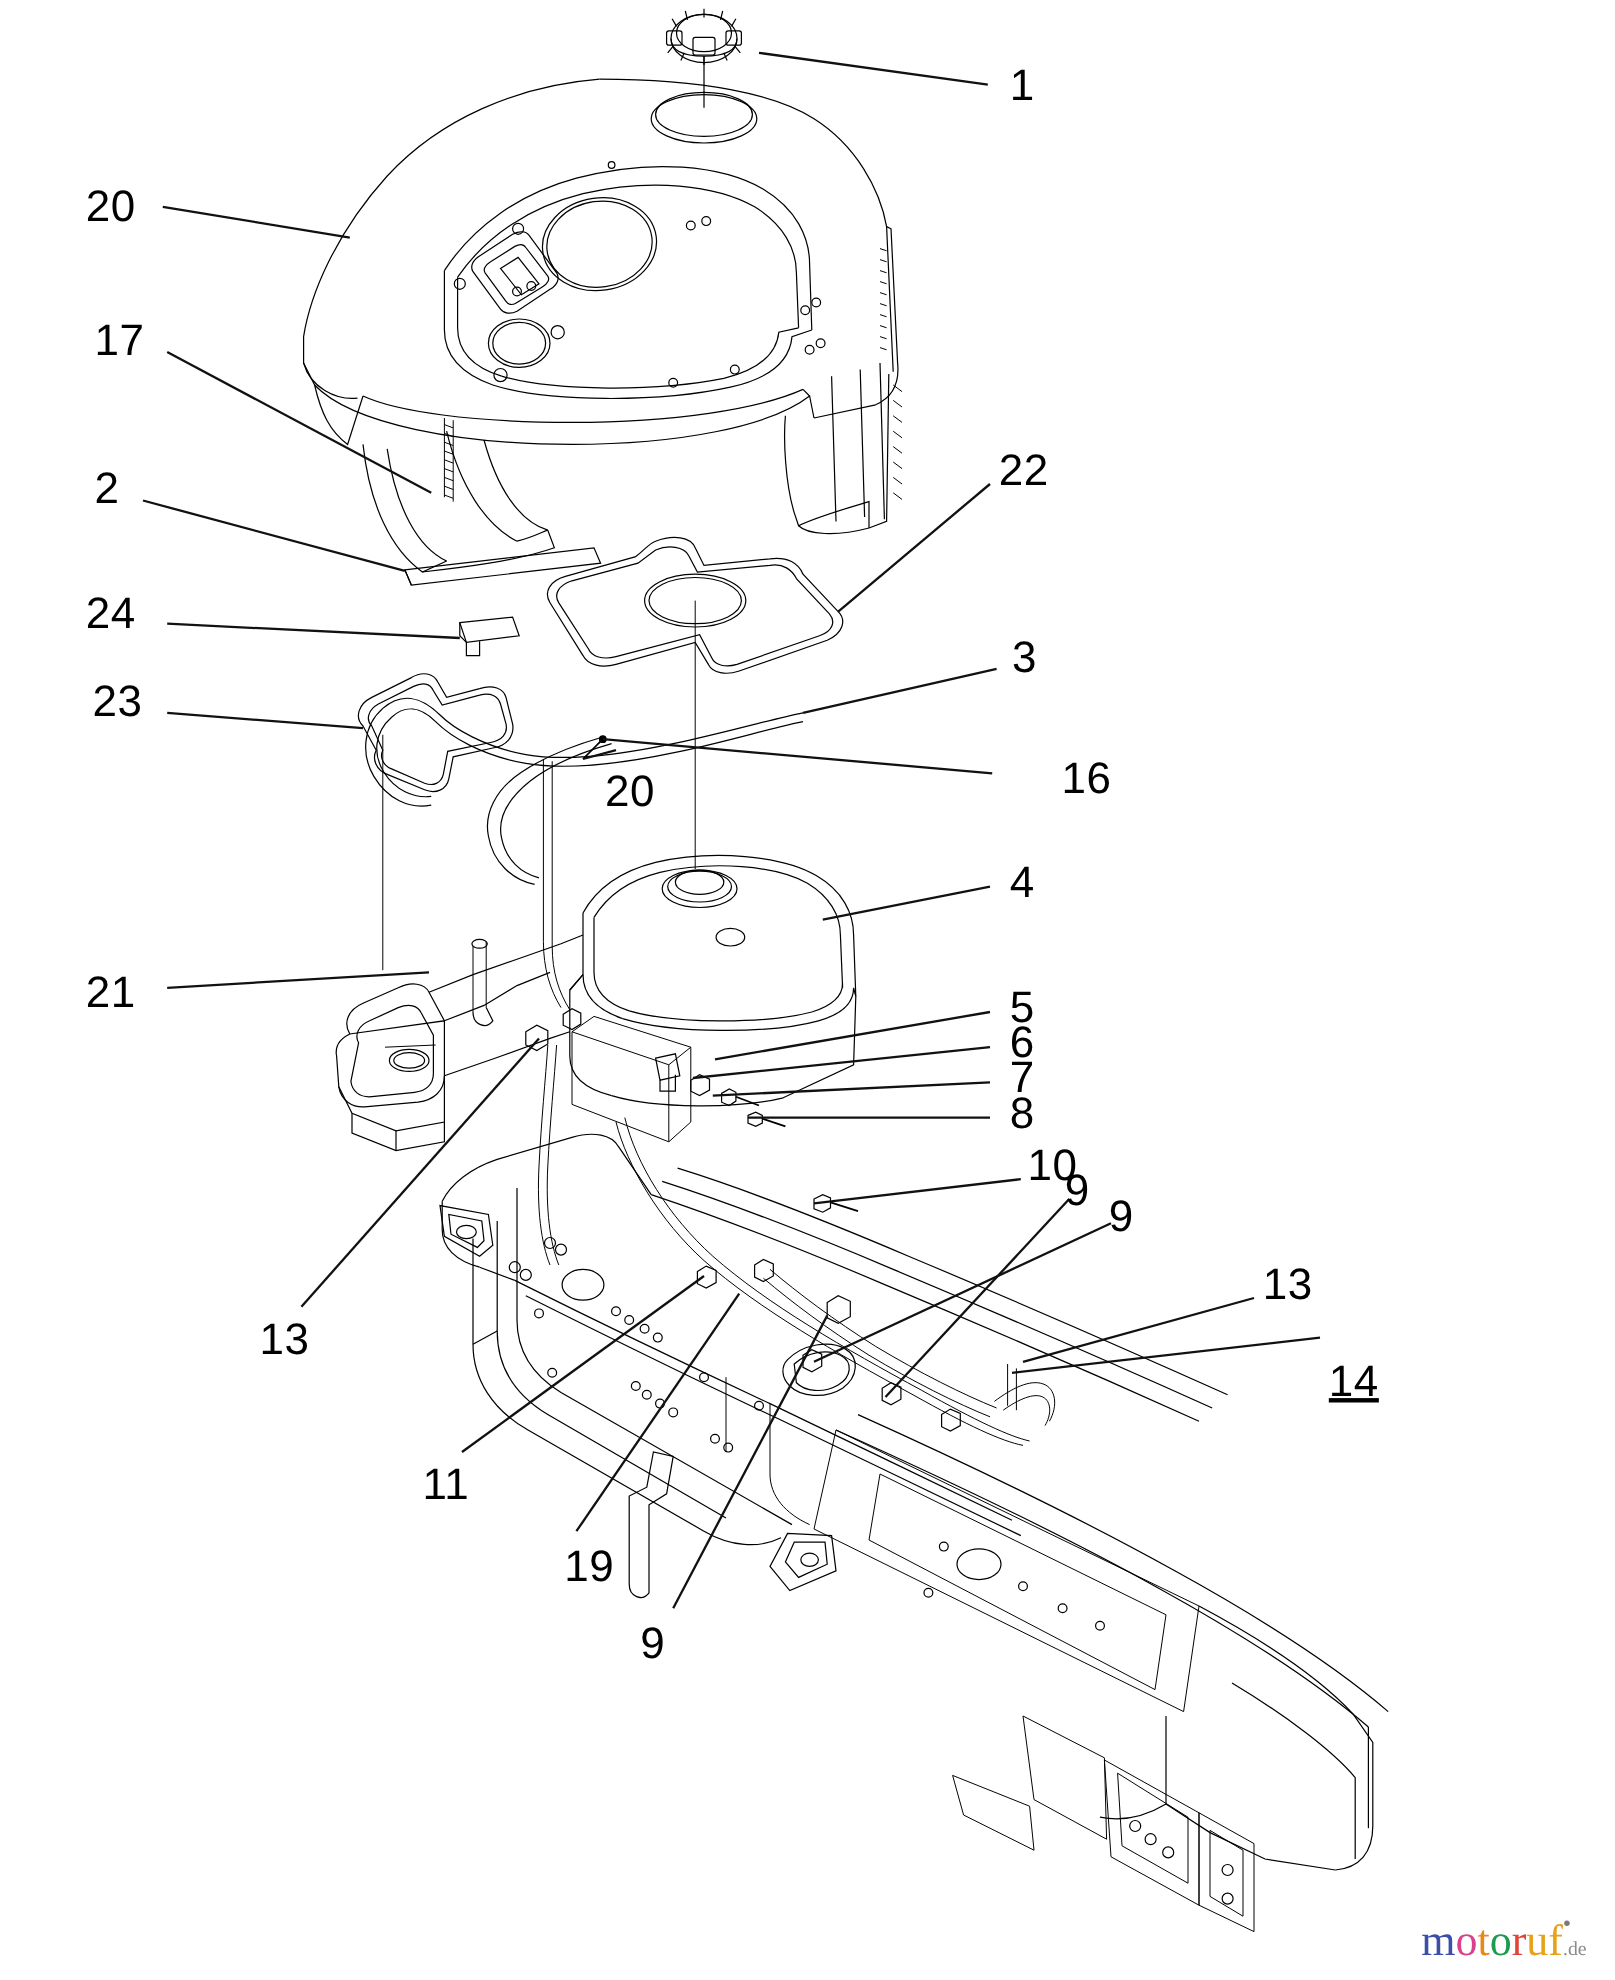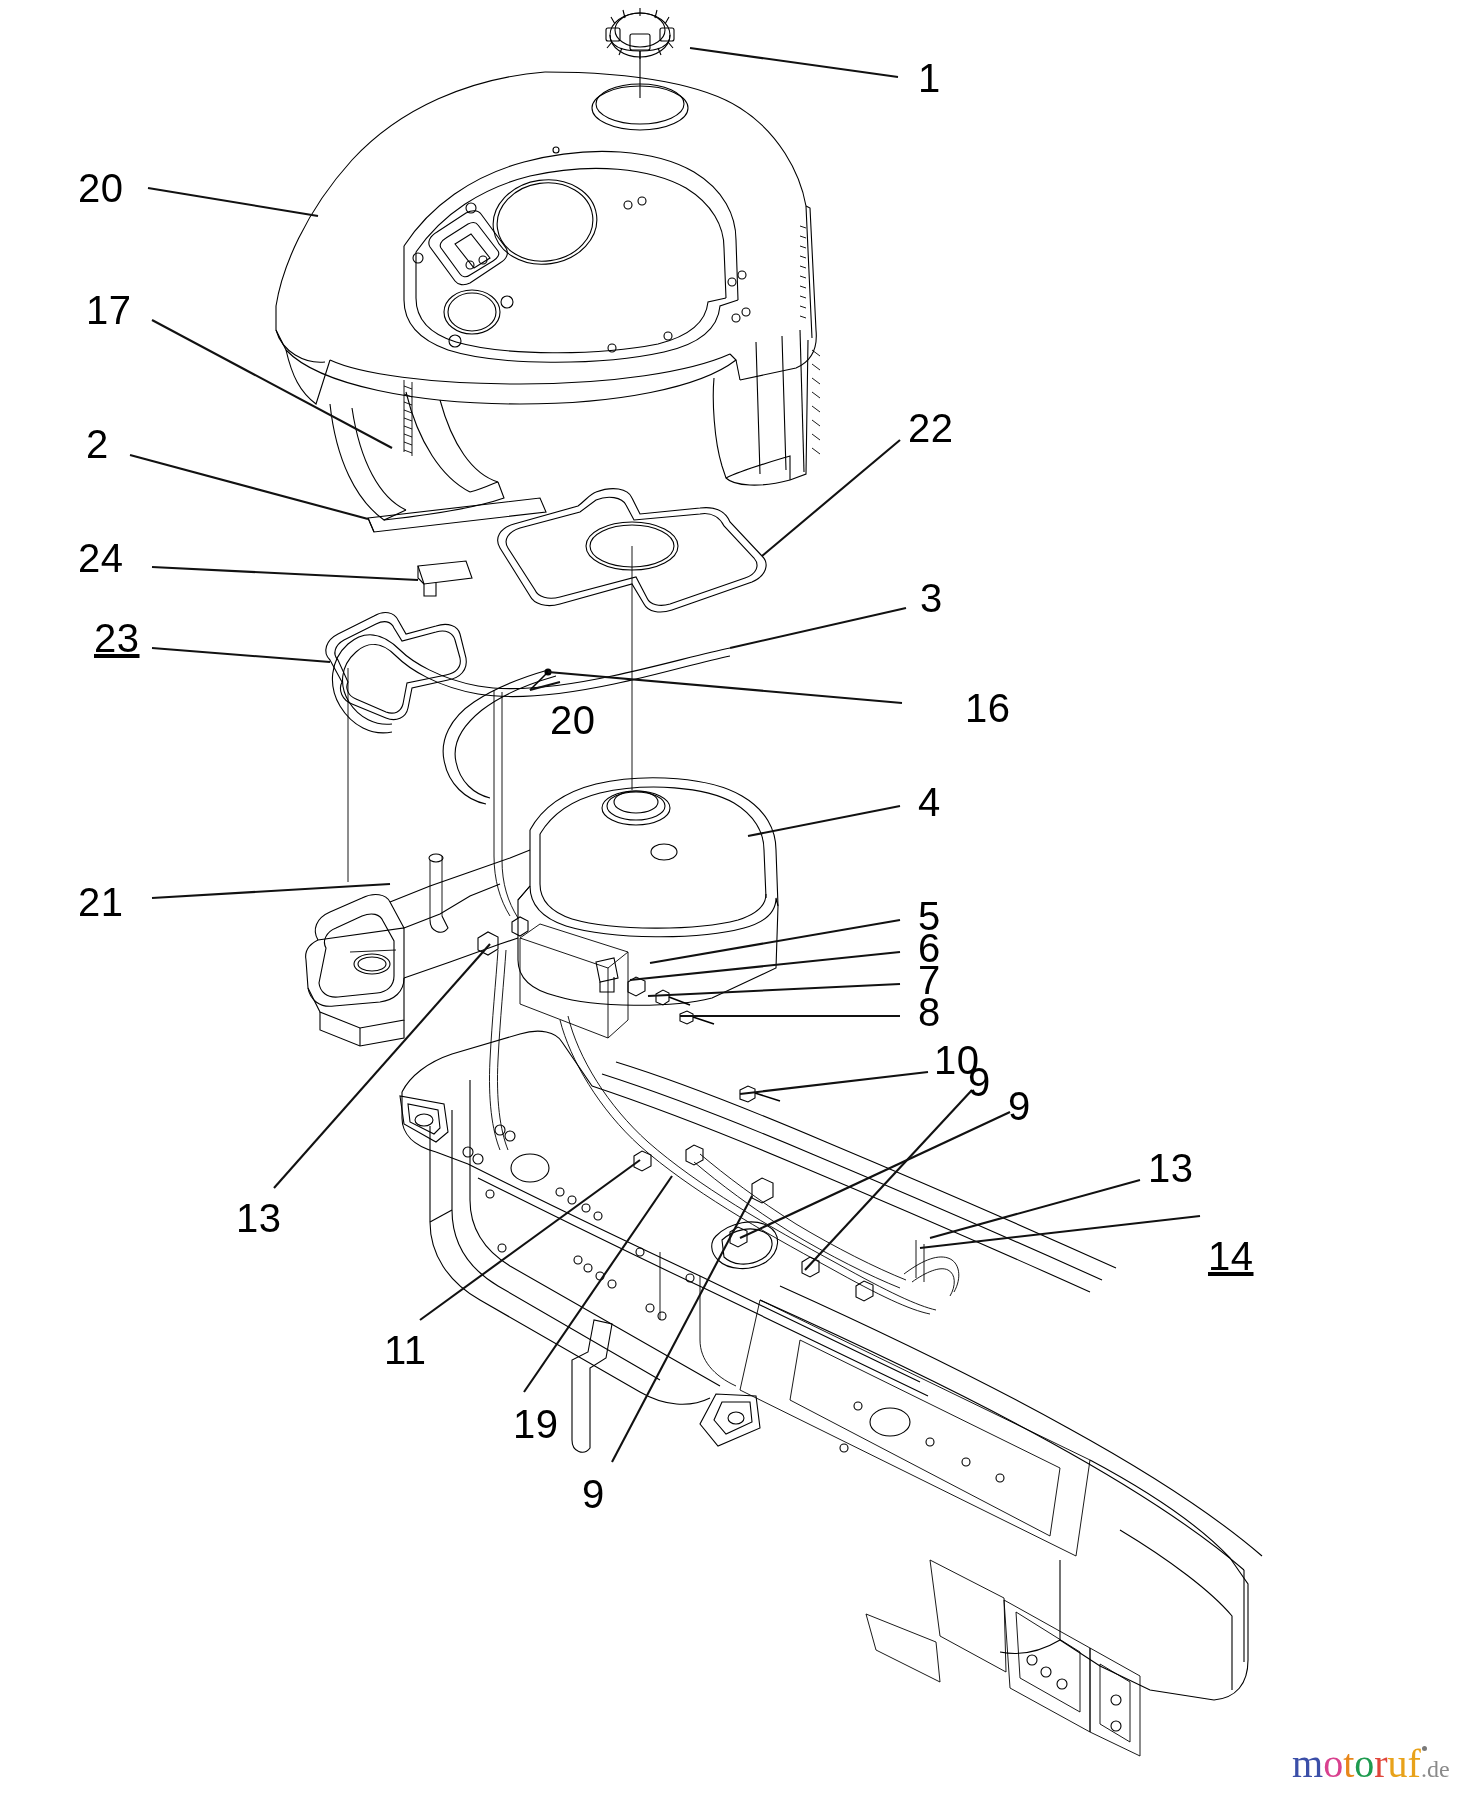--- a/index.html
+++ b/index.html
@@ -12,21 +12,21 @@
   svg.art{position:absolute;left:0;top:0;width:1468px;height:1800px;}
   .ln{stroke:#000;fill:none;}
   .thin{stroke-width:1.1;}
   .thinner{stroke-width:0.9;}
   .med{stroke-width:1.6;}
   .lead{stroke:#111;stroke-width:2.1;fill:none;}
   #watermark{position:absolute;left:1292px;top:1744px;
              font-family:"Liberation Serif", serif;font-size:40px;line-height:40px;
              white-space:nowrap;}
   #watermark span{font-weight:400;}
-  .wm-de{font-size:24px;color:#8a8a8a;vertical-align:baseline;}
+  .wm-de{font-size:18px;color:#8a8a8a;vertical-align:baseline;}
   .wm-dot{position:absolute;left:130px;top:2px;width:5px;height:5px;border-radius:50%;background:#7a7a7a;}
 </style>
 </head>
 <body>
 
 <div id="sheet">
 
   <svg class="art" viewBox="0 0 1468 1800">
 
     <g class="ln thin">
@@ -415,21 +415,21 @@
       </g>
 
   </svg>
 
   <div id="callout-layer">
       <div class="callout" style="left: 918px; top: 58px;">1</div>
       <div class="callout" style="left: 78px; top: 168px;">20</div>
       <div class="callout" style="left: 86px; top: 290px;">17</div>
       <div class="callout" style="left: 86px; top: 424px;">2</div>
       <div class="callout" style="left: 78px; top: 538px;">24</div>
-      <div class="callout" style="left: 94px; top: 618px; text-decoration: underline;">23</div>
+      <div class="callout" style="left: 84px; top: 618px;">23</div>
       <div class="callout" style="left: 908px; top: 408px; text-align: right;">22</div>
       <div class="callout" style="left: 920px; top: 578px;">3</div>
       <div class="callout" style="left: 918px; top: 688px; margin-left: 47px;">16</div>
       <div class="callout" style="left: 550px; top: 700px;">20</div>
       <div class="callout" style="left: 78px; top: 882px;">21</div>
       <div class="callout" style="left: 918px; top: 782px;">4</div>
       <div class="callout" style="left: 918px; top: 896px;">5</div>
       <div class="callout" style="left: 918px; top: 928px;">6</div>
       <div class="callout" style="left: 918px; top: 960px;">7</div>
       <div class="callout" style="left: 918px; top: 992px;">8</div>

